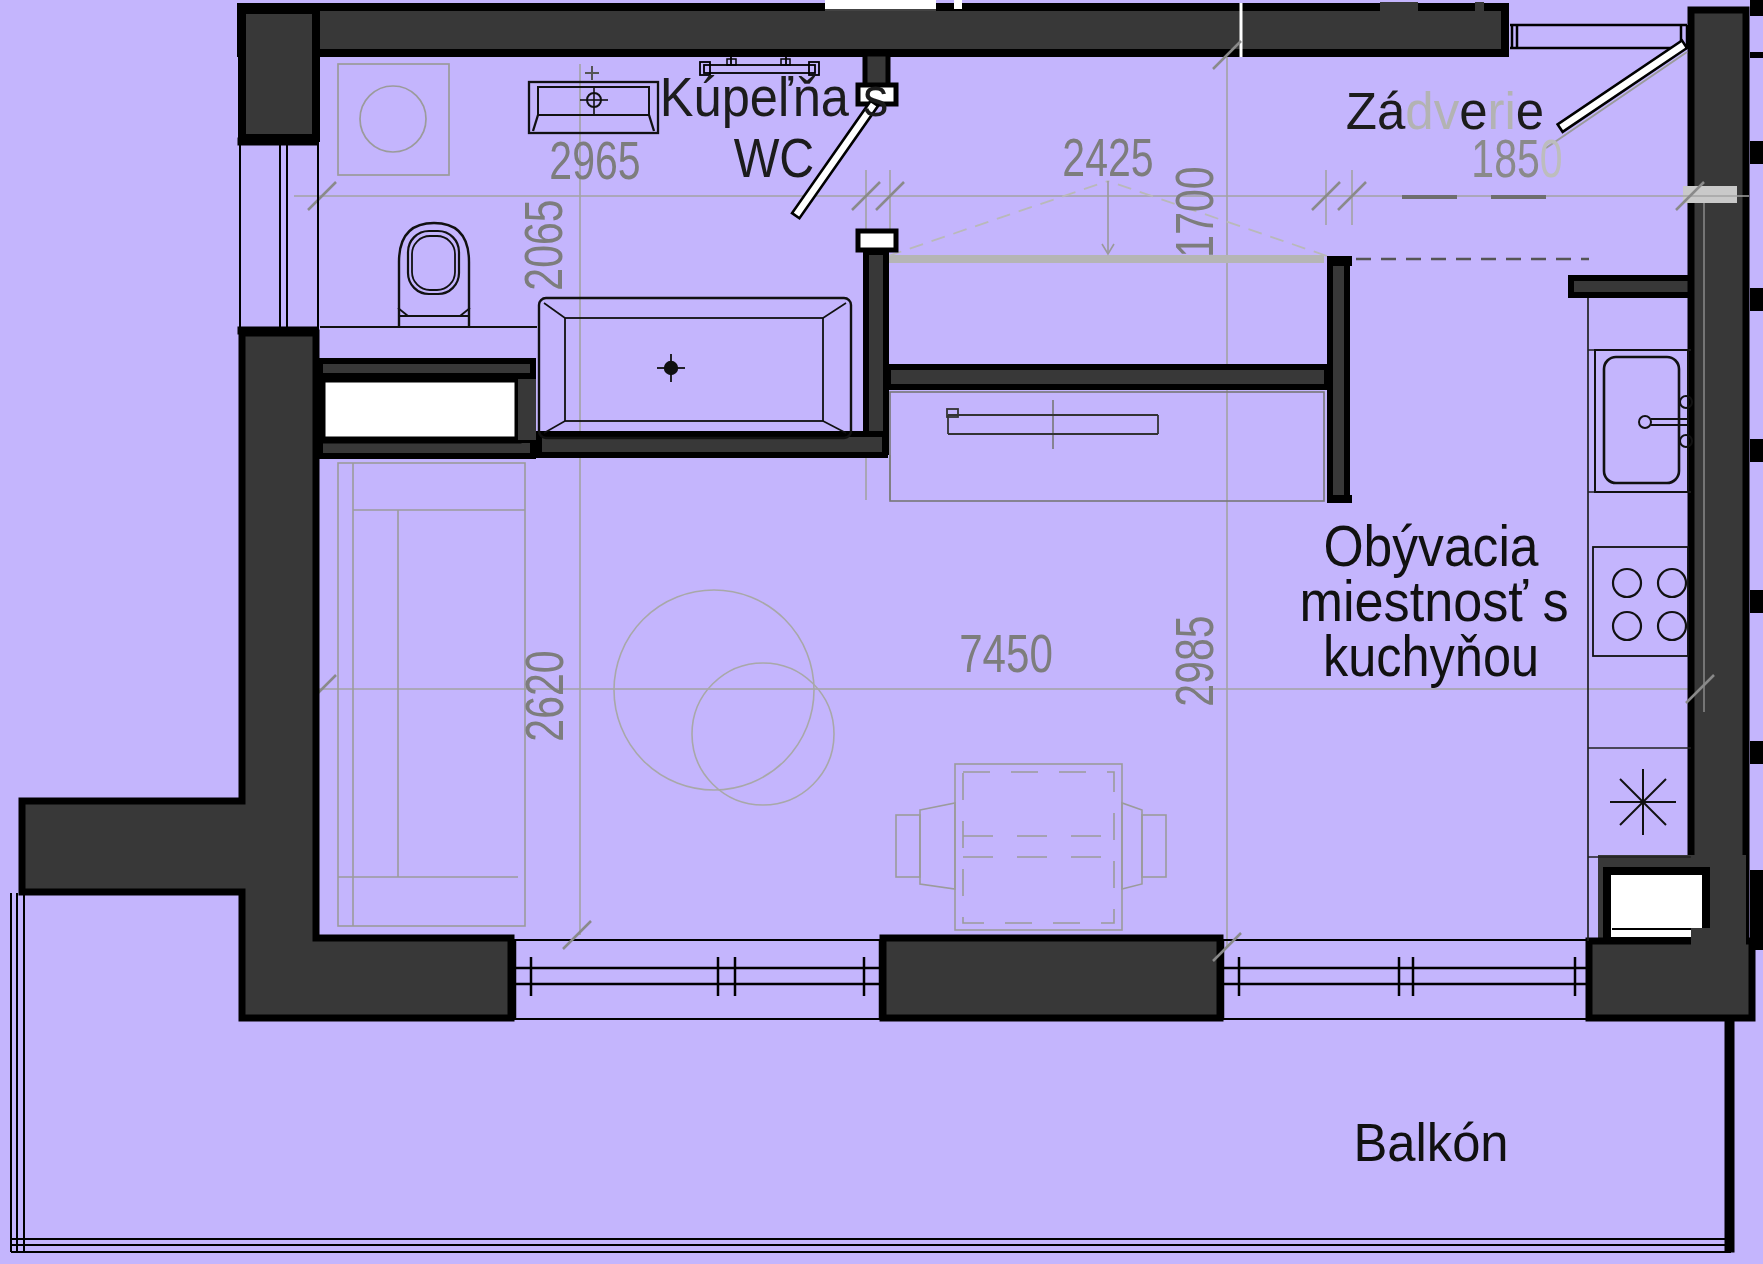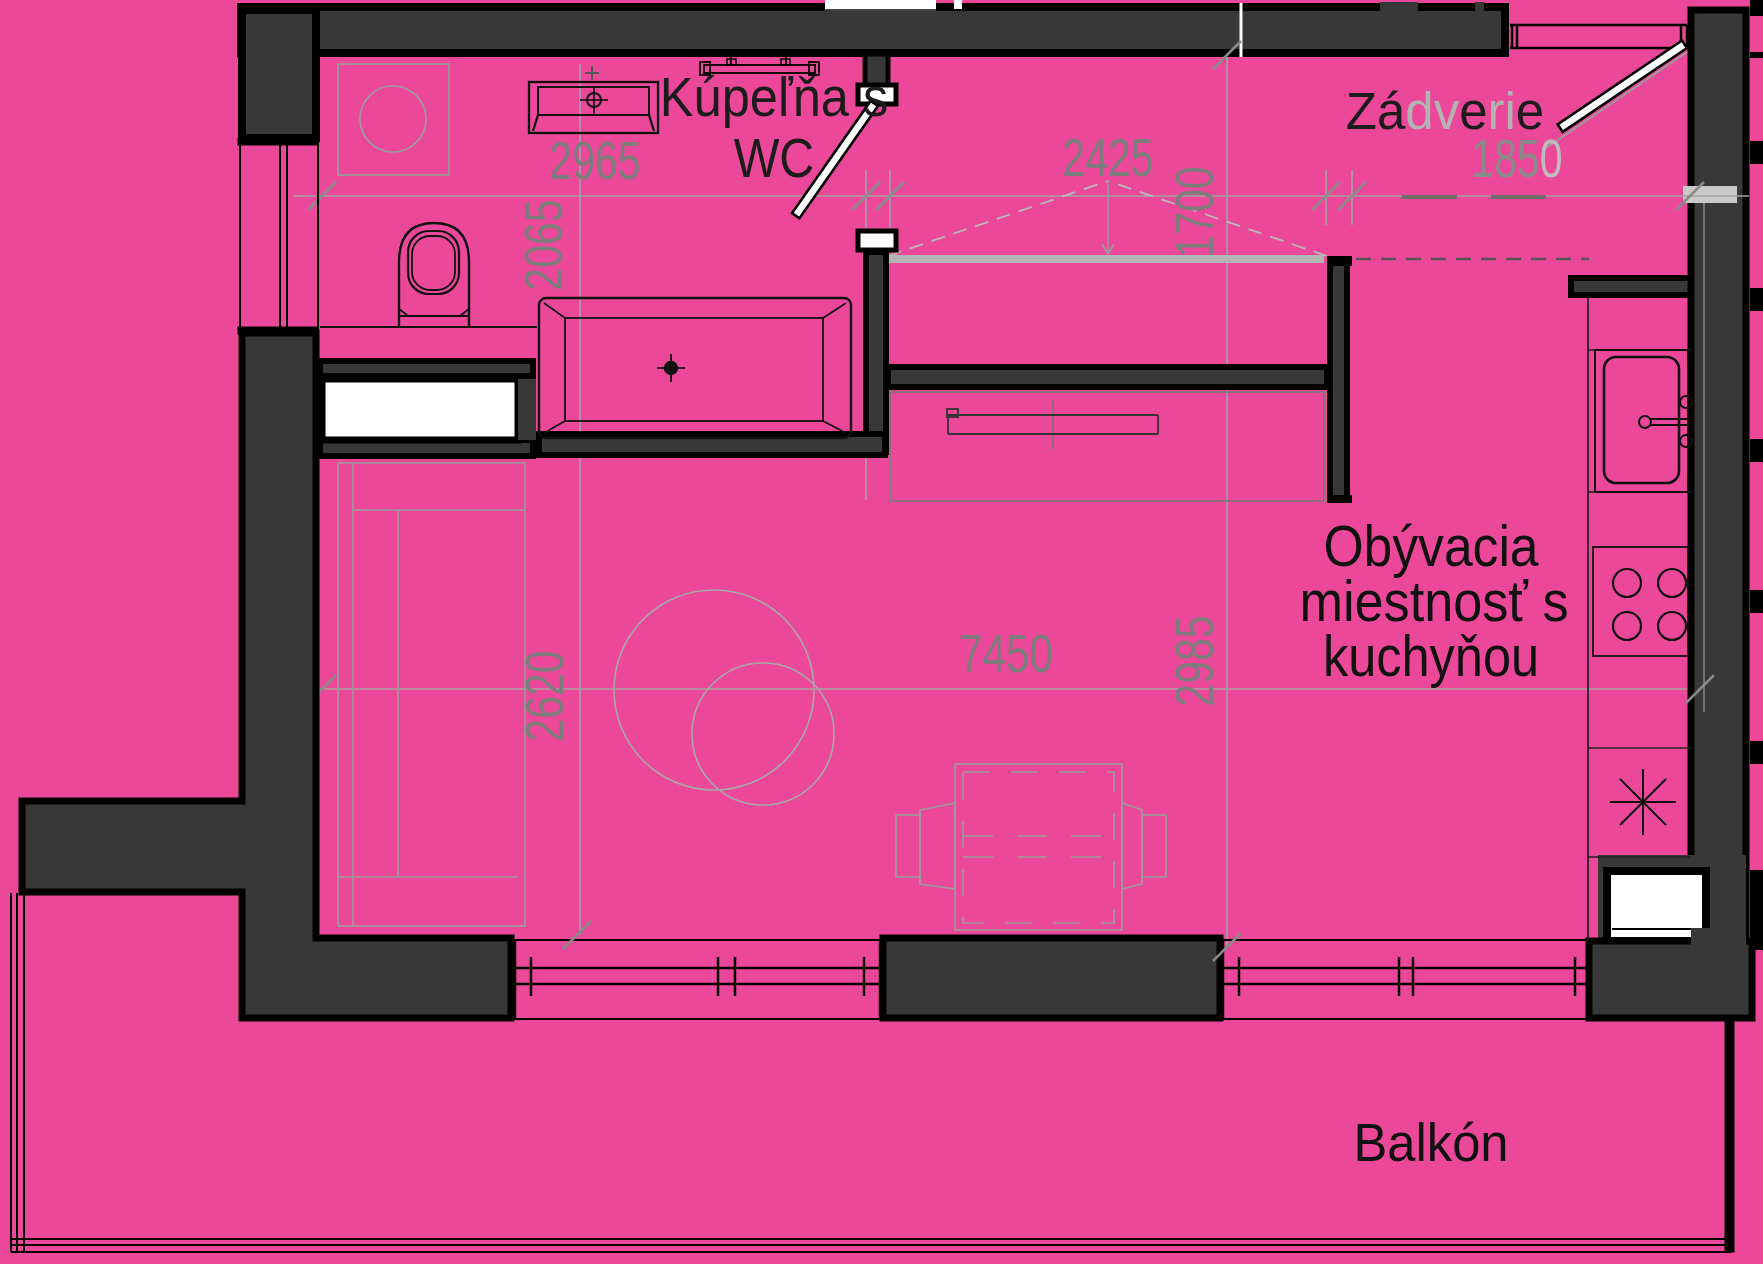--- a/index.html
+++ b/index.html
@@ -1,16 +1,16 @@
 <!DOCTYPE html>
 <html><head>
 <meta charset="utf-8">
 <style>
 html,body{margin:0;padding:0;background:#fff;}
-#c{position:relative;width:1763px;height:1264px;background:#ec4899;overflow:hidden;}
+#c{position:relative;width:1763px;height:1264px;background:#c4b5fd;overflow:hidden;}
 svg{position:absolute;top:0;left:0;}
 text{font-family:"Liberation Sans",sans-serif;}
 </style>
 </head>
 <body>
 <div id="c">
 <svg width="1763" height="1264" viewBox="0 0 1763 1264">
 
 <g id="dims" stroke="#a3a3a3" fill="none" stroke-width="1.6">
 

